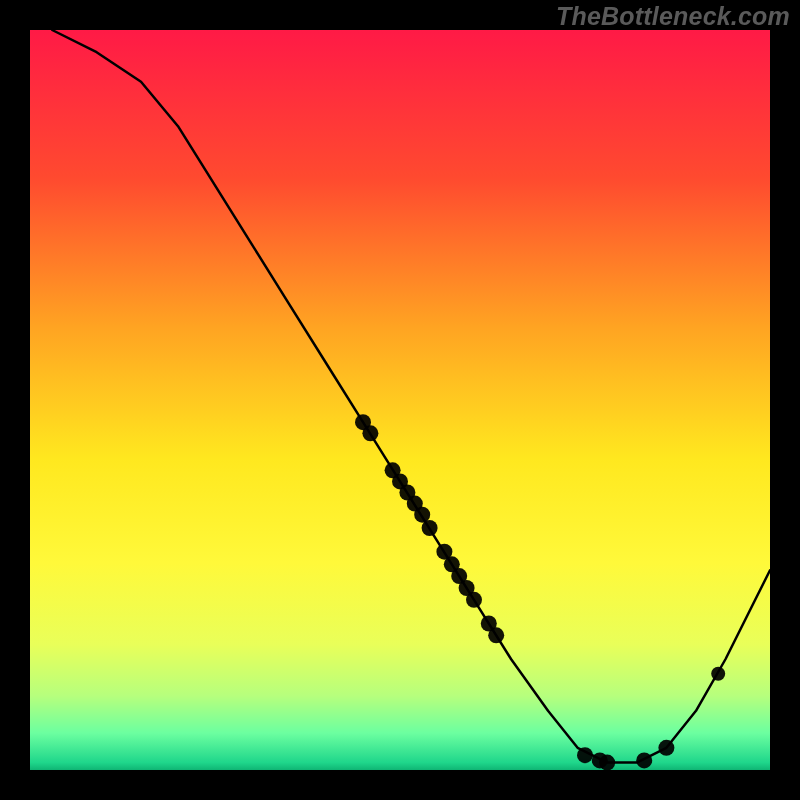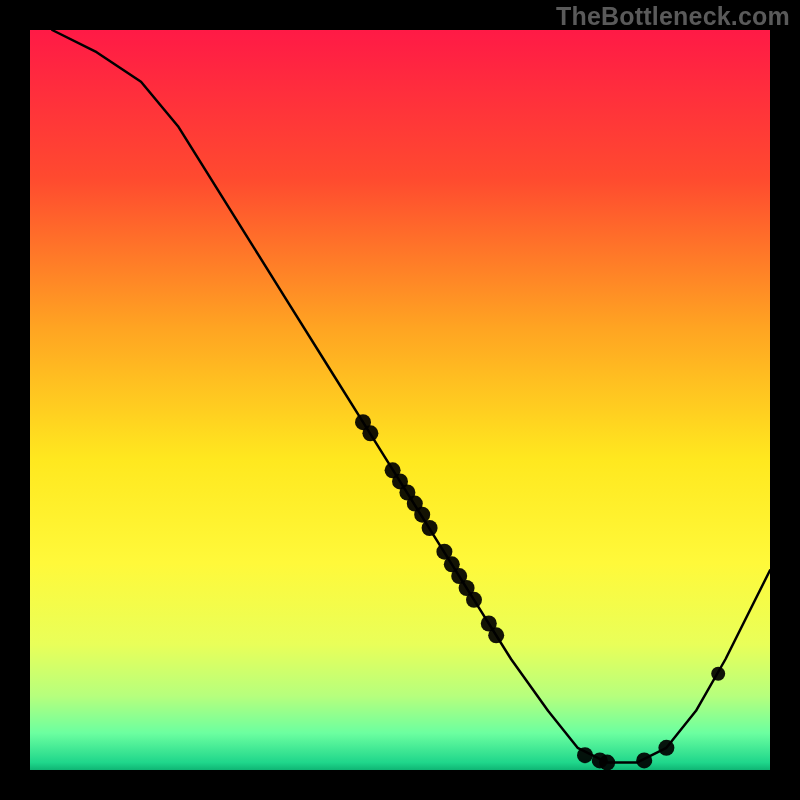--- a/index.html
+++ b/index.html
@@ -7,20 +7,21 @@
     padding: 0;
     background: #fff;
     width: 800px;
     height: 800px;
     overflow: hidden;
   }
   .chart-wrap {
     width: 800px;
     height: 784px;
     position: relative;
+    font-style: italic;
   }
   svg { display: block; }
   .watermark {
     position: absolute;
     top: 2px;
     right: 10px;
     font-family: Arial, Helvetica, sans-serif;
     font-size: 25px;
     font-weight: 600;
     color: #5a5a5a;

